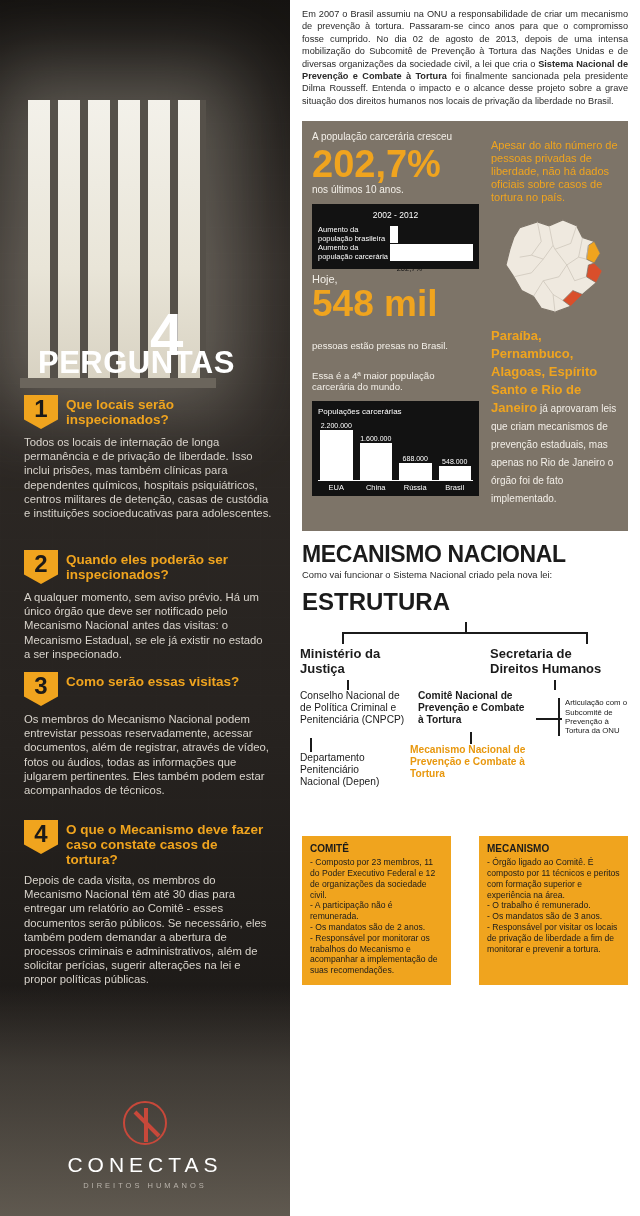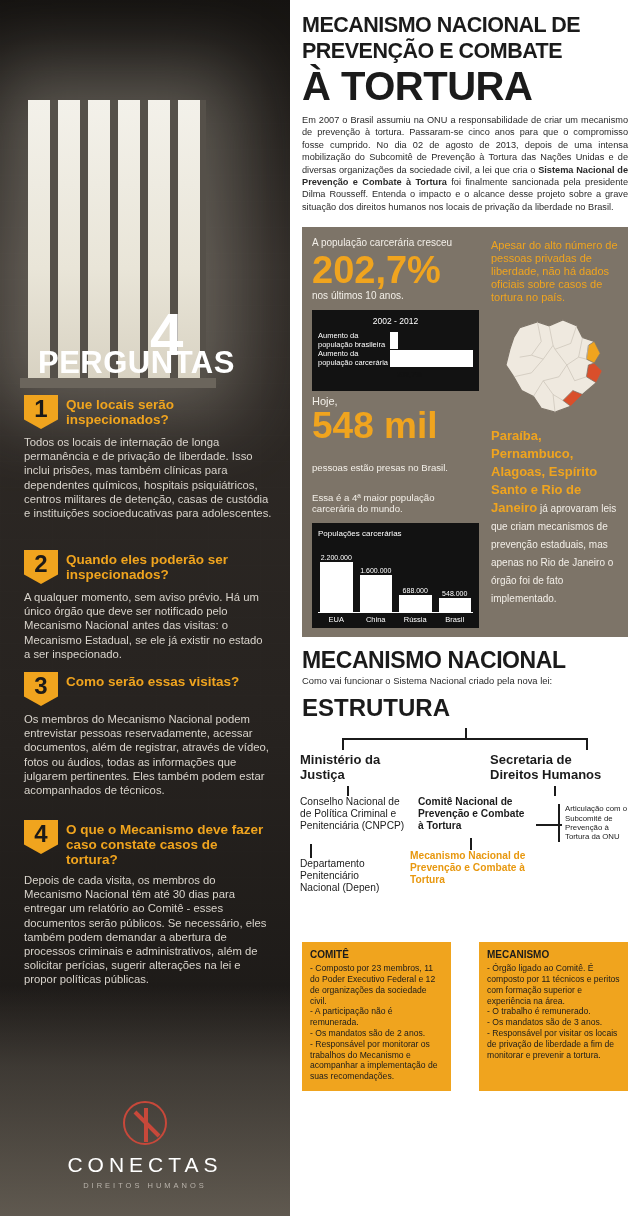--- a/index.html
+++ b/index.html
@@ -124,45 +124,45 @@
   .intro b { font-weight: bold; }
 
   
   .stats {
     margin: 4px 12px 0 12px;
     background: #7d7468;
     display: flex;
     height: 410px;
   }
   .stats-left { width: 185px; padding: 10px 8px 8px 10px; }
-  .stats-right { width: 141px; padding: 12px 8px 8px 4px; }
+  .stats-right { width: 141px; padding: 12px 8px 8px 4px; margin-top: 6px; }
 
   .st-lead { color: #f3efe8; font-size: 10px; line-height: 12px; }
   .st-big {
     color: #f0a41e; font-weight: bold; font-size: 38px; line-height: 38px;
     margin: 2px 0 0 0;
   }
   .st-sub { color: #f3efe8; font-size: 10px; line-height: 12px; margin-top: 1px; }
 
-  .bar-box { background: #121212; margin-top: 8px; padding: 6px 6px 24px 6px; }
+  .bar-box { background: #121212; margin-top: 8px; padding: 6px 6px 8px 6px; }
   .bar-box-title { color: #ffffff; font-size: 8.5px; text-align: center; margin-bottom: 5px; }
   .bar-row { display: flex; align-items: flex-end; }
   .bar-label { color: #ffffff; font-size: 7.5px; width: 72px; line-height: 9px; }
   .bar-track { flex: 1; height: 17px; position: relative; }
   .bar-fill { height: 17px; background: #ffffff; }
   .bar-val { position: absolute; top: 20px; font-size: 7.5px; color: #ffffff; }
 
   .hoje { color: #f3efe8; font-size: 11px; margin-top: 4px; }
   .mil {
     color: #f0a41e; font-weight: bold; font-size: 37px; line-height: 37px;
   }
   .mil-sub { color: #f3efe8; font-size: 9.6px; line-height: 11.6px; margin-top: 18px; }
 
   .chart-box { background: #121212; margin-top: 8px; padding: 6px 6px 4px 6px; }
-  .chart-title { color: #ffffff; font-size: 8px; margin-bottom: 10px; }
+  .chart-title { color: #ffffff; font-size: 8px; margin-bottom: 0; }
   .chart-area { display: flex; align-items: flex-end; gap: 7px; height: 64px; padding: 0 2px; }
   .chart-col { flex: 1; display: flex; flex-direction: column; justify-content: flex-end; align-items: center; }
   .chart-col-val { color: #ffffff; font-size: 7px; margin-bottom: 1px; }
   .chart-col-bar { width: 100%; background: #ffffff; }
   .chart-axis { border-top: 1px solid #ffffff; display: flex; gap: 7px; padding: 2px 2px 0 2px; }
   .chart-axis span { flex: 1; color: #ffffff; font-size: 7.5px; text-align: center; }
 
   .apesar { color: #f0a41e; font-size: 11px; line-height: 13px; font-weight: normal; }
   .map-wrap { margin: 8px 0 6px 0; height: 108px; position: relative; }
   .states { color: #f0a41e; font-weight: bold; font-size: 13px; line-height: 14px; }
@@ -239,25 +239,20 @@
 
     <div class="logo-wrap">
       <div class="logo-mark"></div>
       <div class="logo-name">CONECTAS</div>
       <div class="logo-sub">DIREITOS HUMANOS</div>
     </div>
   </div>
 
   <div class="right-col">
 
-    <div class="main-title">
-      <div class="mt-l1">MECANISMO NACIONAL DE</div>
-      <div class="mt-l2">PREVENÇÃO E COMBATE</div>
-      <div class="mt-l3">À TORTURA</div>
-    </div>
 
     <div class="intro">
       <span>Em 2007 o Brasil assumiu na ONU a responsabilidade de criar um mecanismo de prevenção à tortura. Passaram-se cinco anos para que o compromisso fosse cumprido. No dia 02 de agosto de 2013, depois de uma intensa mobilização do Subcomitê de Prevenção à Tortura das Nações Unidas e de diversas organizações da sociedade civil, a lei que cria o </span><b>Sistema Nacional de Prevenção e Combate à Tortura</b><span> foi finalmente sancionada pela presidente Dilma Rousseff. Entenda o impacto e o alcance desse projeto sobre a grave situação dos direitos humanos nos locais de privação da liberdade no Brasil.</span>
     </div>
 
     <div class="stats">
       <div class="stats-left">
         <div class="st-lead">A população carcerária cresceu</div>
         <div class="st-big">202,7%</div>
         <div class="st-sub">nos últimos 10 anos.</div>

